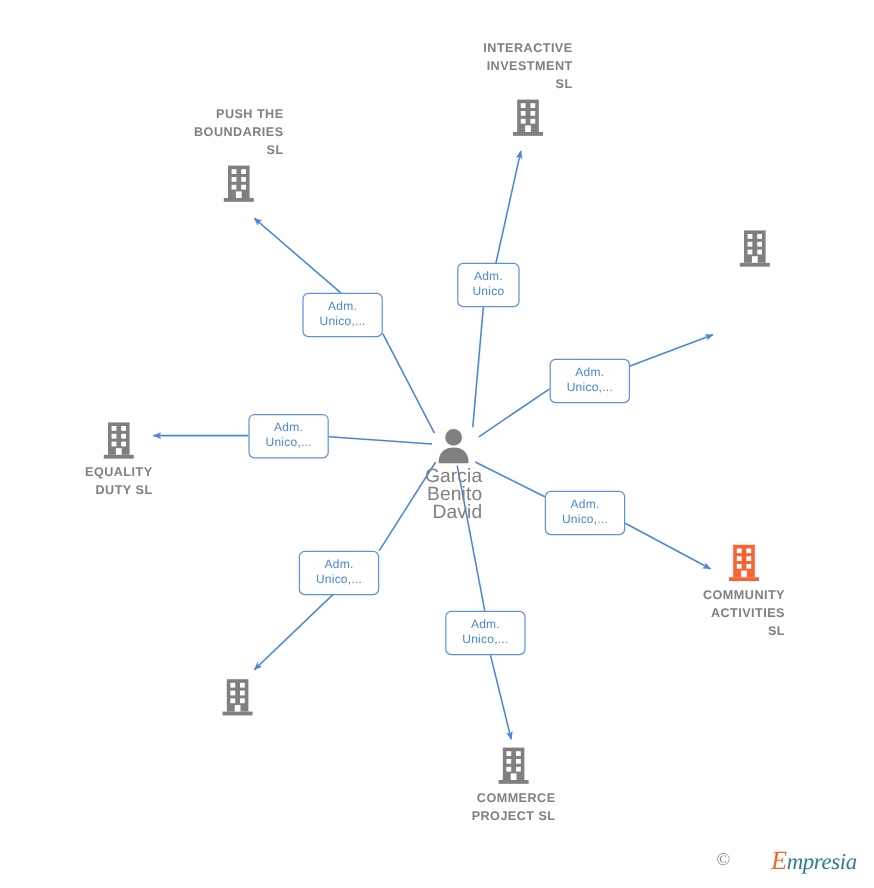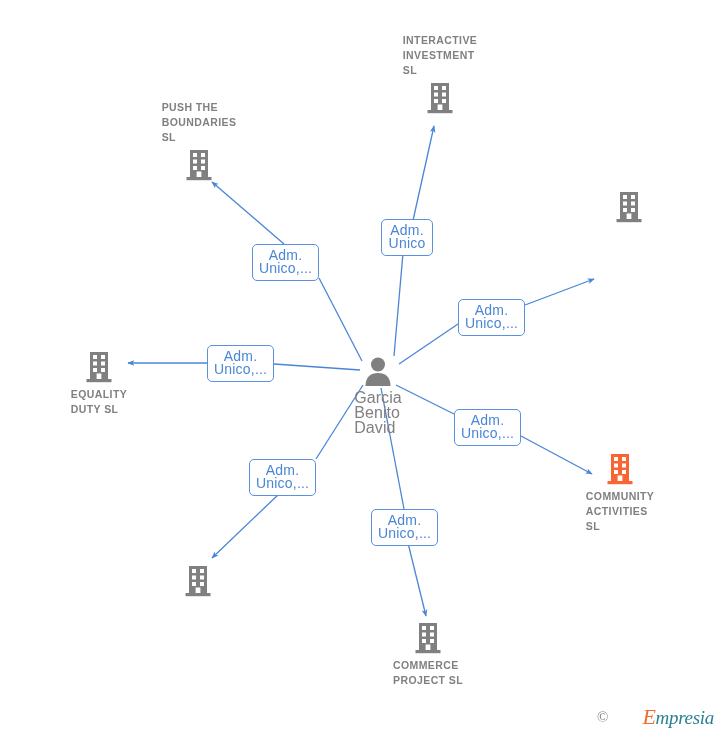--- a/index.html
+++ b/index.html
@@ -23,21 +23,21 @@
     top: 0;
     width: 728px;
     height: 740px;
   }
   .node {
     position: absolute;
     display: flex;
     flex-direction: column;
     align-items: center;
     width: 120px;
-    text-align: left;
+    text-align: right;
   }
   .node-label {
     font-size: 10.5px;
     line-height: 15px;
     letter-spacing: 0.4px;
     color: #808080;
     font-weight: bold;
     white-space: pre-line;
   }
   .person-label {
@@ -56,21 +56,21 @@
   .label-above .node-label { margin-bottom: 3px; }
   .label-below .node-label { margin-top: 3px; }
 
   .edge-label {
     position: absolute;
     box-sizing: border-box;
     border: 1.2px solid #5b92e0;
     border-radius: 5px;
     background: #ffffff;
     color: #4a86d6;
-    font-size: 14px;
+    font-size: 10px;
     line-height: 13px;
     text-align: center;
     padding: 4px 6px 5px 6px;
     white-space: pre-line;
     letter-spacing: 0.2px;
   }
 
   #watermark {
     position: absolute;
     right: 14px;
@@ -166,21 +166,21 @@
         <rect x="17" y="5" width="4" height="4" fill="#ffffff"></rect>
         <rect x="9" y="11.5" width="4" height="4" fill="#ffffff"></rect>
         <rect x="17" y="11.5" width="4" height="4" fill="#ffffff"></rect>
         <rect x="9" y="18" width="4" height="4" fill="#ffffff"></rect>
         <rect x="17" y="18" width="4" height="4" fill="#ffffff"></rect>
         <rect x="12.6" y="23.5" width="4.8" height="5.5" fill="#ffffff"></rect>
       </svg>
     </span>
   </div>
 
-  <div class="node label-above" style="left:139px; top:100px;">
+  <div class="node label-above" style="left:139px; top:88px;">
     <span class="node-label">PUSH THE
 BOUNDARIES
 SL</span>
     <span class="icon-wrap">
       <svg viewBox="0 0 30 34" width="30" height="34" xmlns="http://www.w3.org/2000/svg">
         <rect x="6" y="2" width="18" height="27" fill="#808080"></rect>
         <rect x="2.5" y="29" width="25" height="3.2" fill="#808080"></rect>
         <rect x="9" y="5" width="4" height="4" fill="#ffffff"></rect>
         <rect x="17" y="5" width="4" height="4" fill="#ffffff"></rect>
         <rect x="9" y="11.5" width="4" height="4" fill="#ffffff"></rect>

